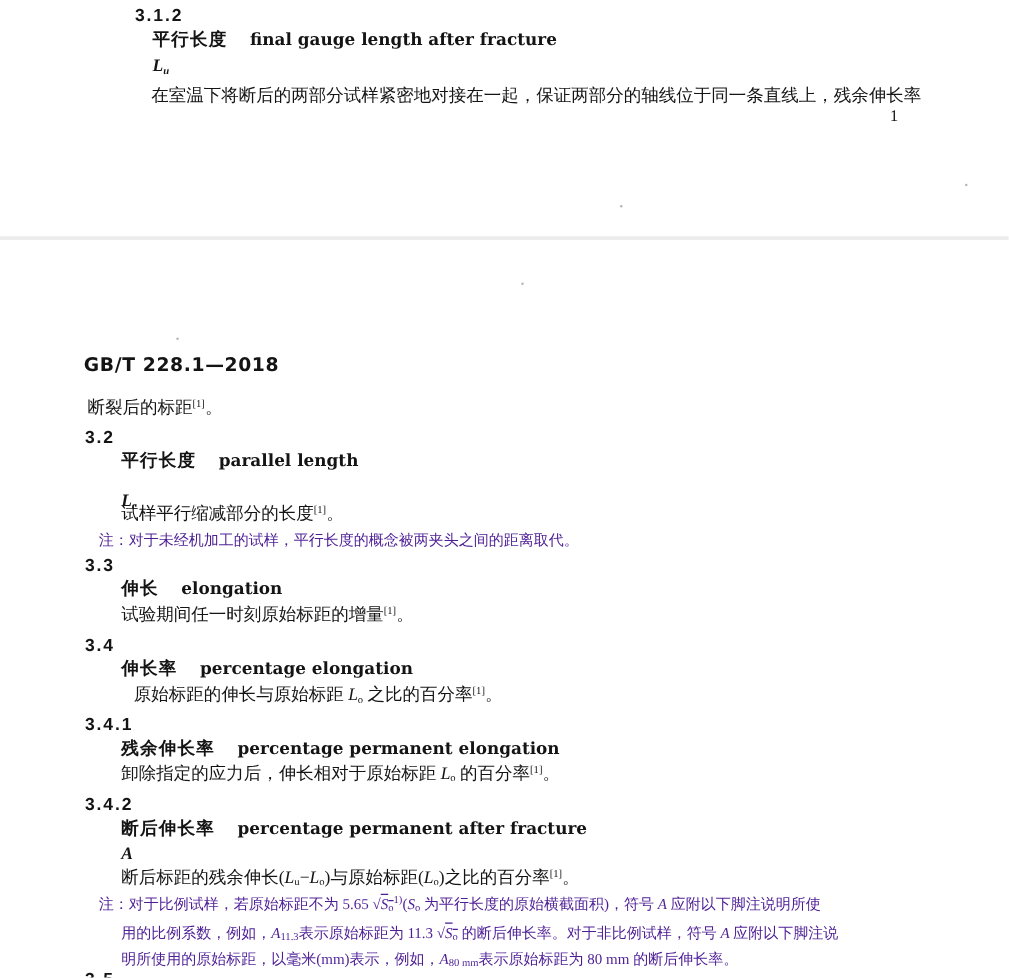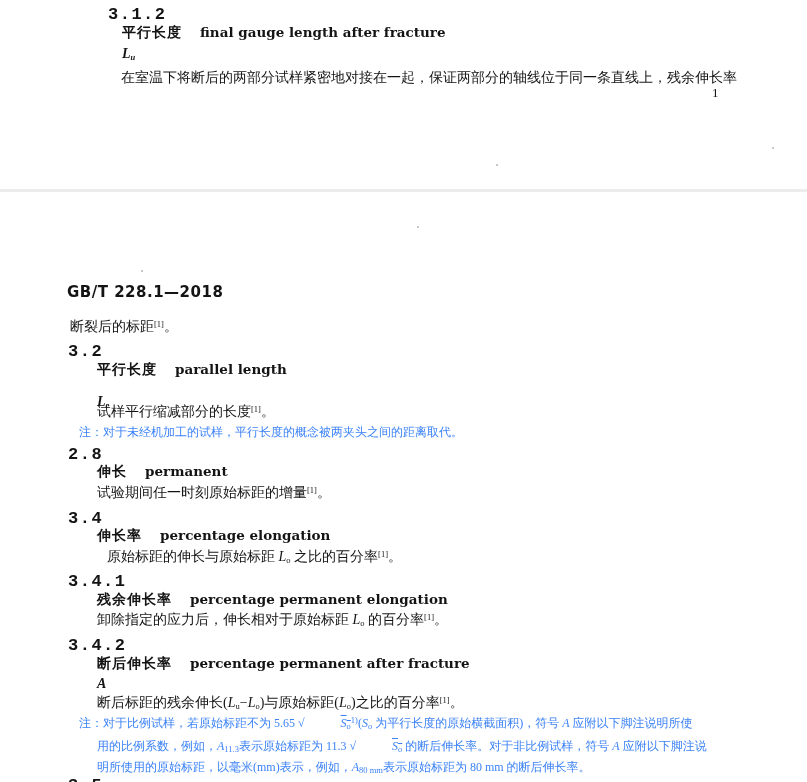--- a/index.html
+++ b/index.html
@@ -7,55 +7,55 @@
   body {
     position:relative;
     background:#ffffff;
     color:#141414;
     font-family:"Liberation Serif", serif;
     overflow:hidden;
   }
   .page { position:absolute; left:0; top:0; width:807px; }
   .ln { position:absolute; white-space:nowrap; font-size:14px; line-height:1.25; }
   .clause {
-    font-family:Liberation Mono, monospace;
+    font-family:Liberation Sans, sans-serif;
     font-weight:bold;
-    font-size:17px;
+    font-size:14px;
     letter-spacing:1.5px;
   }
   .term .t-cn {
     font-family:"DejaVu Sans", sans-serif;
     font-weight:bold;
     font-size:14px;
     letter-spacing:1px;
   }
   .term .t-en {
     font-family:"DejaVu Serif", serif;
     font-weight:bold;
     font-size:13.5px;
     margin-left:18px;
   }
   .symbol {
     font-weight:bold;
     font-style:italic;
     font-size:14px;
   }
   .body-text { font-size:14px; }
-  .note { font-size:12px; color:#3b82f6; }
+  .note { font-size:12px; color:#4c1d95; }
   .doc-header {
     font-family:"DejaVu Sans", sans-serif;
     font-weight:bold;
     font-size:15px;
     letter-spacing:0.5px;
   }
   .pagenum { font-size:13px; }
   sub { font-size:8.5px; vertical-align:-2px; line-height:0; }
   sup { font-size:8.5px; vertical-align:4.5px; line-height:0; }
   .it { font-style:italic; }
-  .sqrt .radicand { text-decoration:overline;margin-left:36px; }
+  .sqrt .radicand { text-decoration:overline; }
   .separator {
     position:absolute; left:0; top:189px; width:807px; height:3px;
     background:#ececec;
   }
   .speck { position:absolute; background:#b5b5b5; border-radius:50%; width:2px; height:2px; }
 </style>
 </head>
 <body>
 
 <div class="page">
@@ -80,23 +80,23 @@
   <div class="ln body-text" style="left:70px;top:318px">断裂后的标距<sup>[1]</sup>。</div>
 
   <div class="ln clause" style="left:68px;top:341px">3.2</div>
   <div class="ln term" style="left:97px;top:361px">
     <span class="t-cn">平行长度</span><span class="t-en">parallel length</span>
   </div>
   <div class="ln symbol" style="left:97px;top:393px"><span class="it">L</span><sub>c</sub></div>
   <div class="ln body-text" style="left:97px;top:403px">试样平行缩减部分的长度<sup>[1]</sup>。</div>
   <div class="ln note" style="left:79px;top:425px">注：对于未经机加工的试样，平行长度的概念被两夹头之间的距离取代。</div>
 
-  <div class="ln clause" style="left:68px;top:444px">2.8</div>
+  <div class="ln clause" style="left:68px;top:444px">3.3</div>
   <div class="ln term" style="left:97px;top:463px">
-    <span class="t-cn">伸长</span><span class="t-en">permanent</span>
+    <span class="t-cn">伸长</span><span class="t-en">elongation</span>
   </div>
   <div class="ln body-text" style="left:97px;top:484px">试验期间任一时刻原始标距的增量<sup>[1]</sup>。</div>
 
   <div class="ln clause" style="left:68px;top:508px">3.4</div>
   <div class="ln term" style="left:97px;top:527px">
     <span class="t-cn">伸长率</span><span class="t-en">percentage elongation</span>
   </div>
   <div class="ln body-text" style="left:107px;top:548px">原始标距的伸长与原始标距 <span class="it">L</span><sub>o</sub> 之比的百分率<sup>[1]</sup>。</div>
 
   <div class="ln clause" style="left:68px;top:571px">3.4.1</div>

